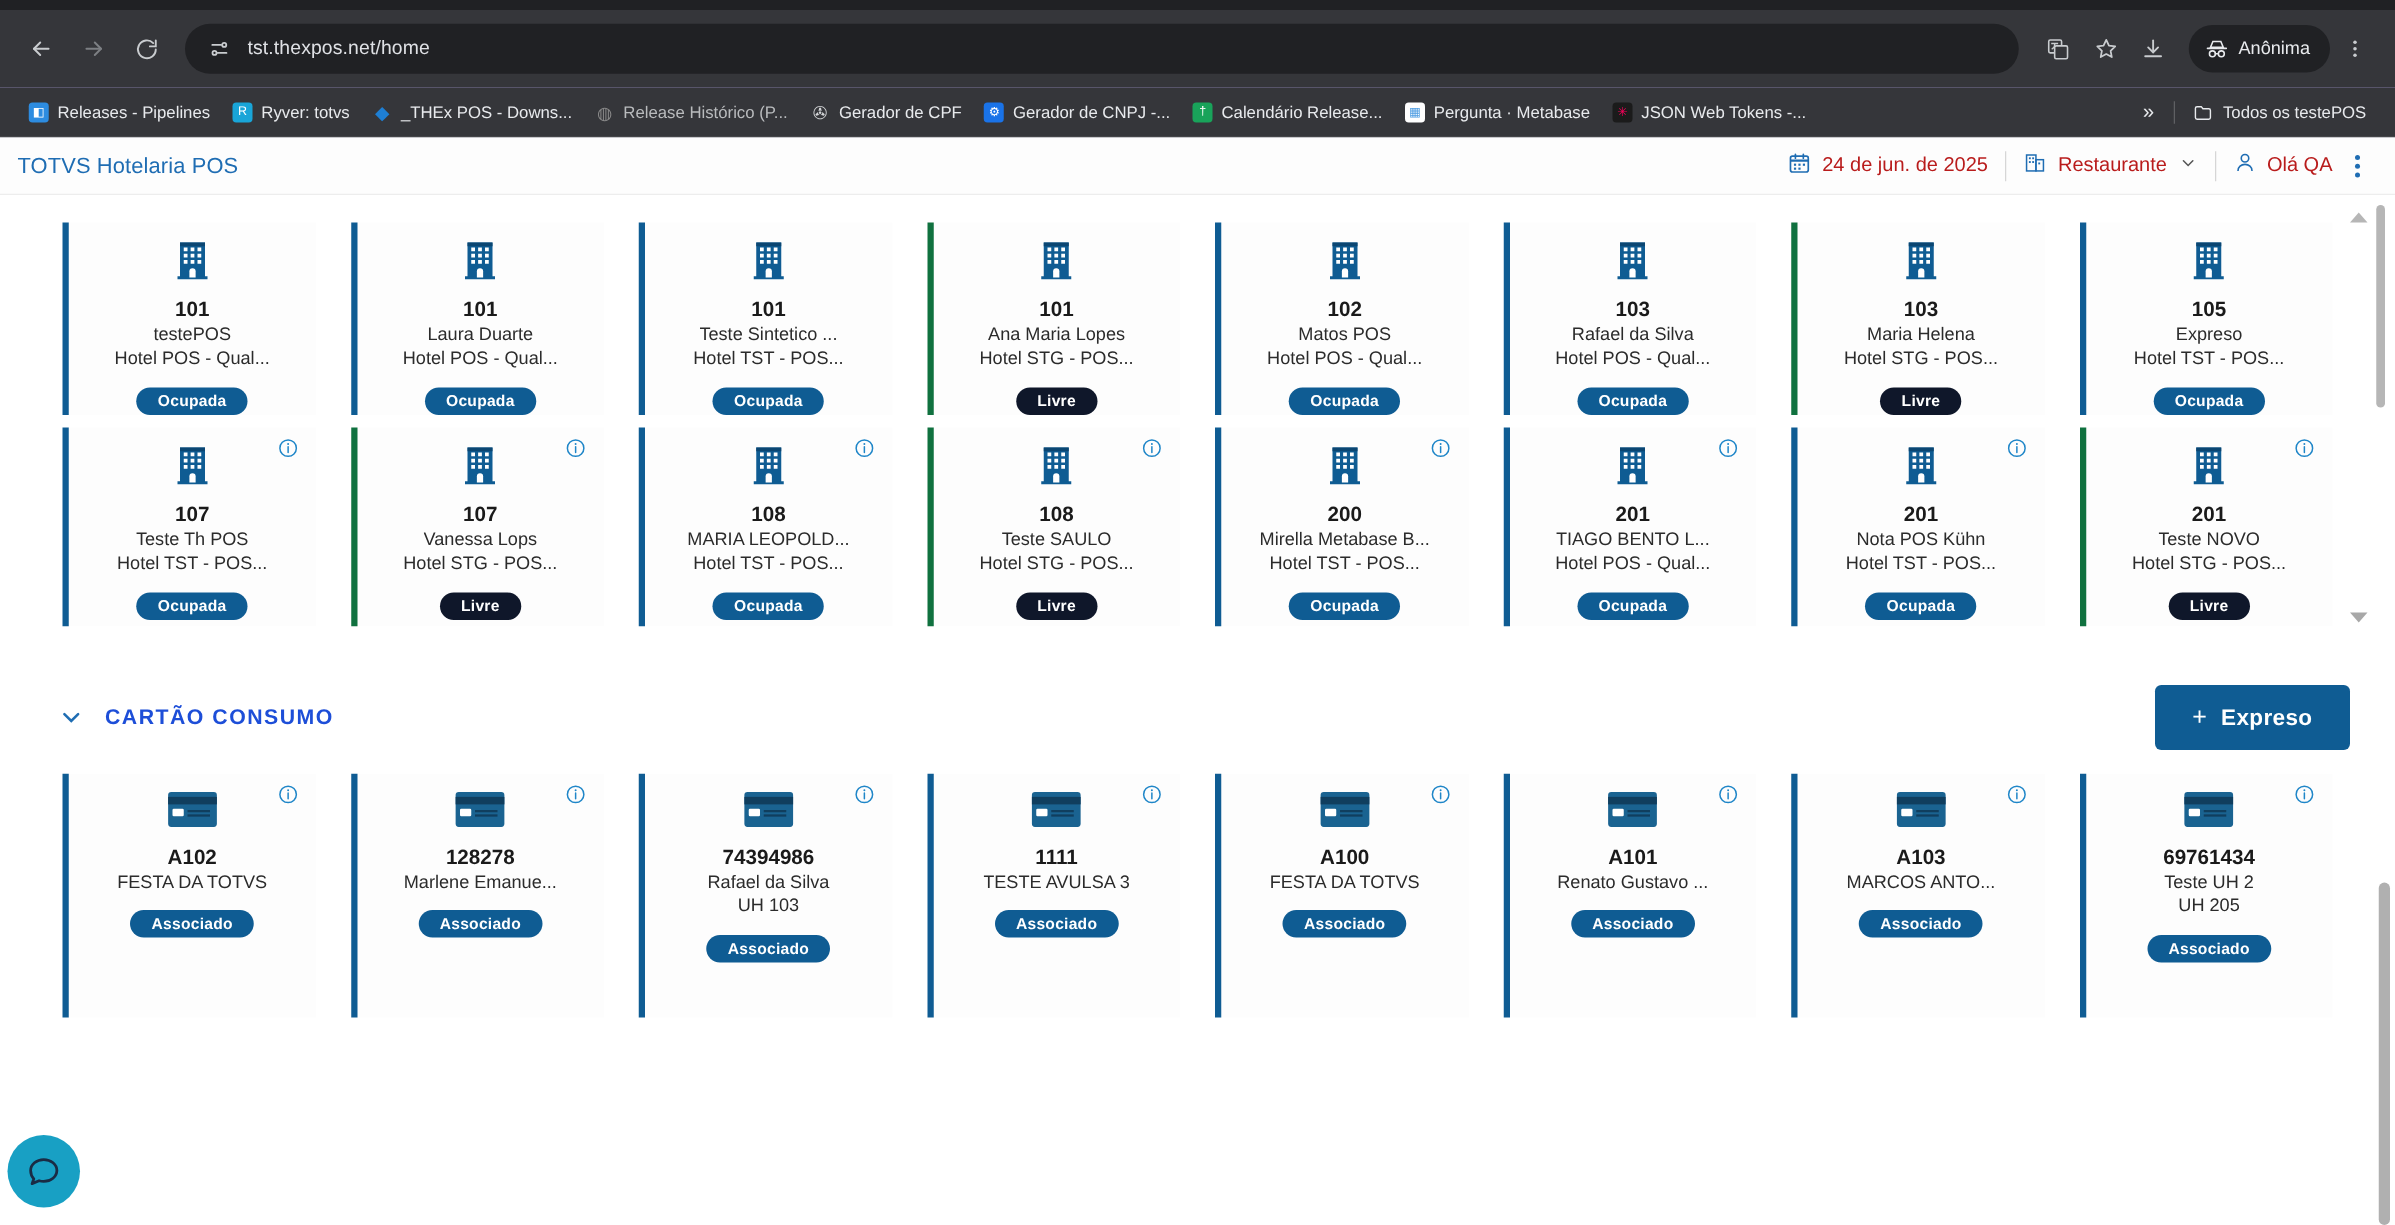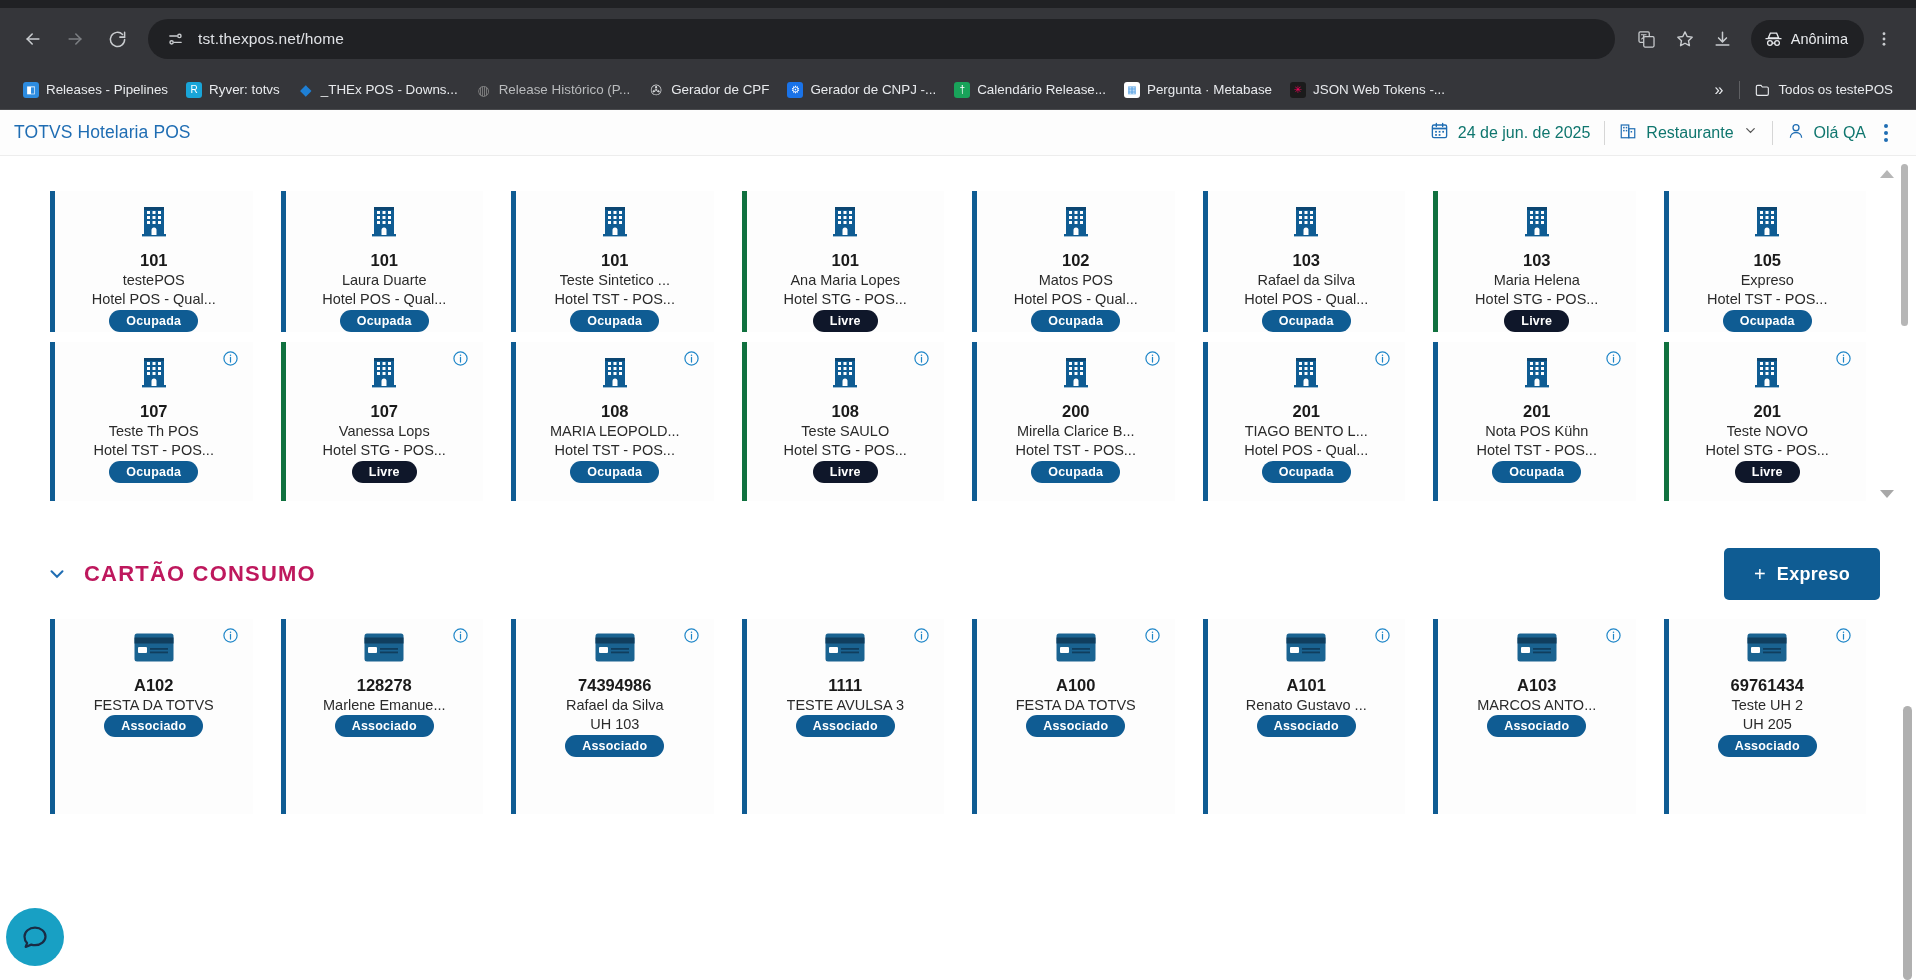--- a/index.html
+++ b/index.html
@@ -81,21 +81,21 @@
   .app-title {
     color: #1f6db3; font-size: 17.5px; font-weight: 400;
     letter-spacing: .1px;
   }
   .appbar-spacer { flex: 1 1 auto; }
   .ab-item {
     display: flex; align-items: center; gap: 9px;
     color: #2b2b2b; font-size: 16px; padding: 0 14px;
     white-space: nowrap;
   }
-  .ab-item .lbl { color: #0f766e; text-align: center; }
+  .ab-item .lbl { color: #b91c1c; text-align: center; }
   .ab-sep { width: 1px; height: 24px; background: #d6d6d6; }
   .kebab { display: flex; flex-direction: column; gap: 3px; padding: 0 8px 0 14px; }
   .kebab i { width: 4px; height: 4px; border-radius: 50%; background: #1f6db3; display: block; }
 
   
   .uh-region {
     position: relative; height: 345px; overflow: hidden;
     padding: 0 0 0 0; background: #fff;
   }
   .cards-row {
@@ -119,21 +119,21 @@
   .card .c-code {
     font-size: 16.5px; font-weight: bold; color: #1a1a1a;
     line-height: 1.25; text-align: center;
   }
   .card .c-line {
     font-size: 14.5px; color: #2b2b2b; line-height: 1.35;
     text-align: center; max-width: 100%;
     overflow: hidden; white-space: nowrap; text-overflow: ellipsis;
   }
   .badge {
-    margin-top: 0; height: 22px; border-radius: 11px;
+    margin-top: 12px; height: 22px; border-radius: 11px;
     background: #0f5c93; color: #fff; font-size: 12.5px; font-weight: bold;
     display: inline-flex; align-items: center; padding: 0 17px;
     letter-spacing: .2px;
   }
   .badge.green { background: #0f172a; }
 
   
   .inner-sb {
     position: absolute; right: 8px; top: 8px;
     width: 7px; height: 162px; background: #b6b6b6; border-radius: 4px;
@@ -144,21 +144,21 @@
   .arrow-up { top: 14px; border-left: 7px solid transparent; border-right: 7px solid transparent; border-bottom: 8px solid #b6b6b6; }
   .arrow-down { top: 334px; border-left: 7px solid transparent; border-right: 7px solid transparent; border-top: 8px solid #a8a8a8; }
 
   
   .section-head {
     display: flex; align-items: center;
     padding: 28px 36px 0 46px; height: 118px;
   }
   .sec-chevron { color: #1f6db3; margin-right: 16px; display: flex; }
   .sec-title {
-    color: #be185d; font-size: 22px; font-weight: bold;
+    color: #1d4ed8; font-size: 17px; font-weight: bold;
     letter-spacing: 1.2px;
   }
   .sec-spacer { flex: 1 1 auto; }
   .btn-associar {
     background: #0f5c93; color: #fff; border: none; border-radius: 5px;
     height: 52px; padding: 0 30px; font-size: 18px; font-weight: bold;
     font-family: "Liberation Sans", sans-serif;
     display: flex; align-items: center; gap: 11px; letter-spacing: .3px;
   }
   .btn-associar .plus { font-size: 20px; font-weight: normal; }
@@ -687,21 +687,21 @@
                 <rect x="19" y="6" width="3" height="3" fill="#ffffff"></rect>
                 <rect x="8" y="11" width="3" height="3" fill="#ffffff"></rect>
                 <rect x="13.5" y="11" width="3" height="3" fill="#ffffff"></rect>
                 <rect x="19" y="11" width="3" height="3" fill="#ffffff"></rect>
                 <rect x="8" y="16" width="3" height="3" fill="#ffffff"></rect>
                 <rect x="13.5" y="16" width="3" height="3" fill="#ffffff"></rect>
                 <rect x="19" y="16" width="3" height="3" fill="#ffffff"></rect>
                 <path d="M12.5 30v-5a2.5 2.5 0 0 1 5 0v5z" fill="#ffffff"></path>
               </svg></span>
             <span class="c-code">200</span>
-            <span class="c-line">Mirella Clarice B...</span>
+            <span class="c-line">Mirella Metabase B...</span>
             <span class="c-line">Hotel TST - POS...</span>
             <span class="badge">Ocupada</span>
           </div>
         </div>
         <div class="card-slot">
           <div class="card">
             <span class="info-ico"><svg width="17" height="17" viewBox="0 0 24 24" fill="none" stroke="#1f86c8" stroke-width="1.7">
                 <circle cx="12" cy="12" r="9.3"></circle>
                 <path d="M12 10.5v6.5" stroke-linecap="round"></path>
                 <circle cx="12" cy="7.3" r="1.1" fill="#1f86c8" stroke="none"></circle>

